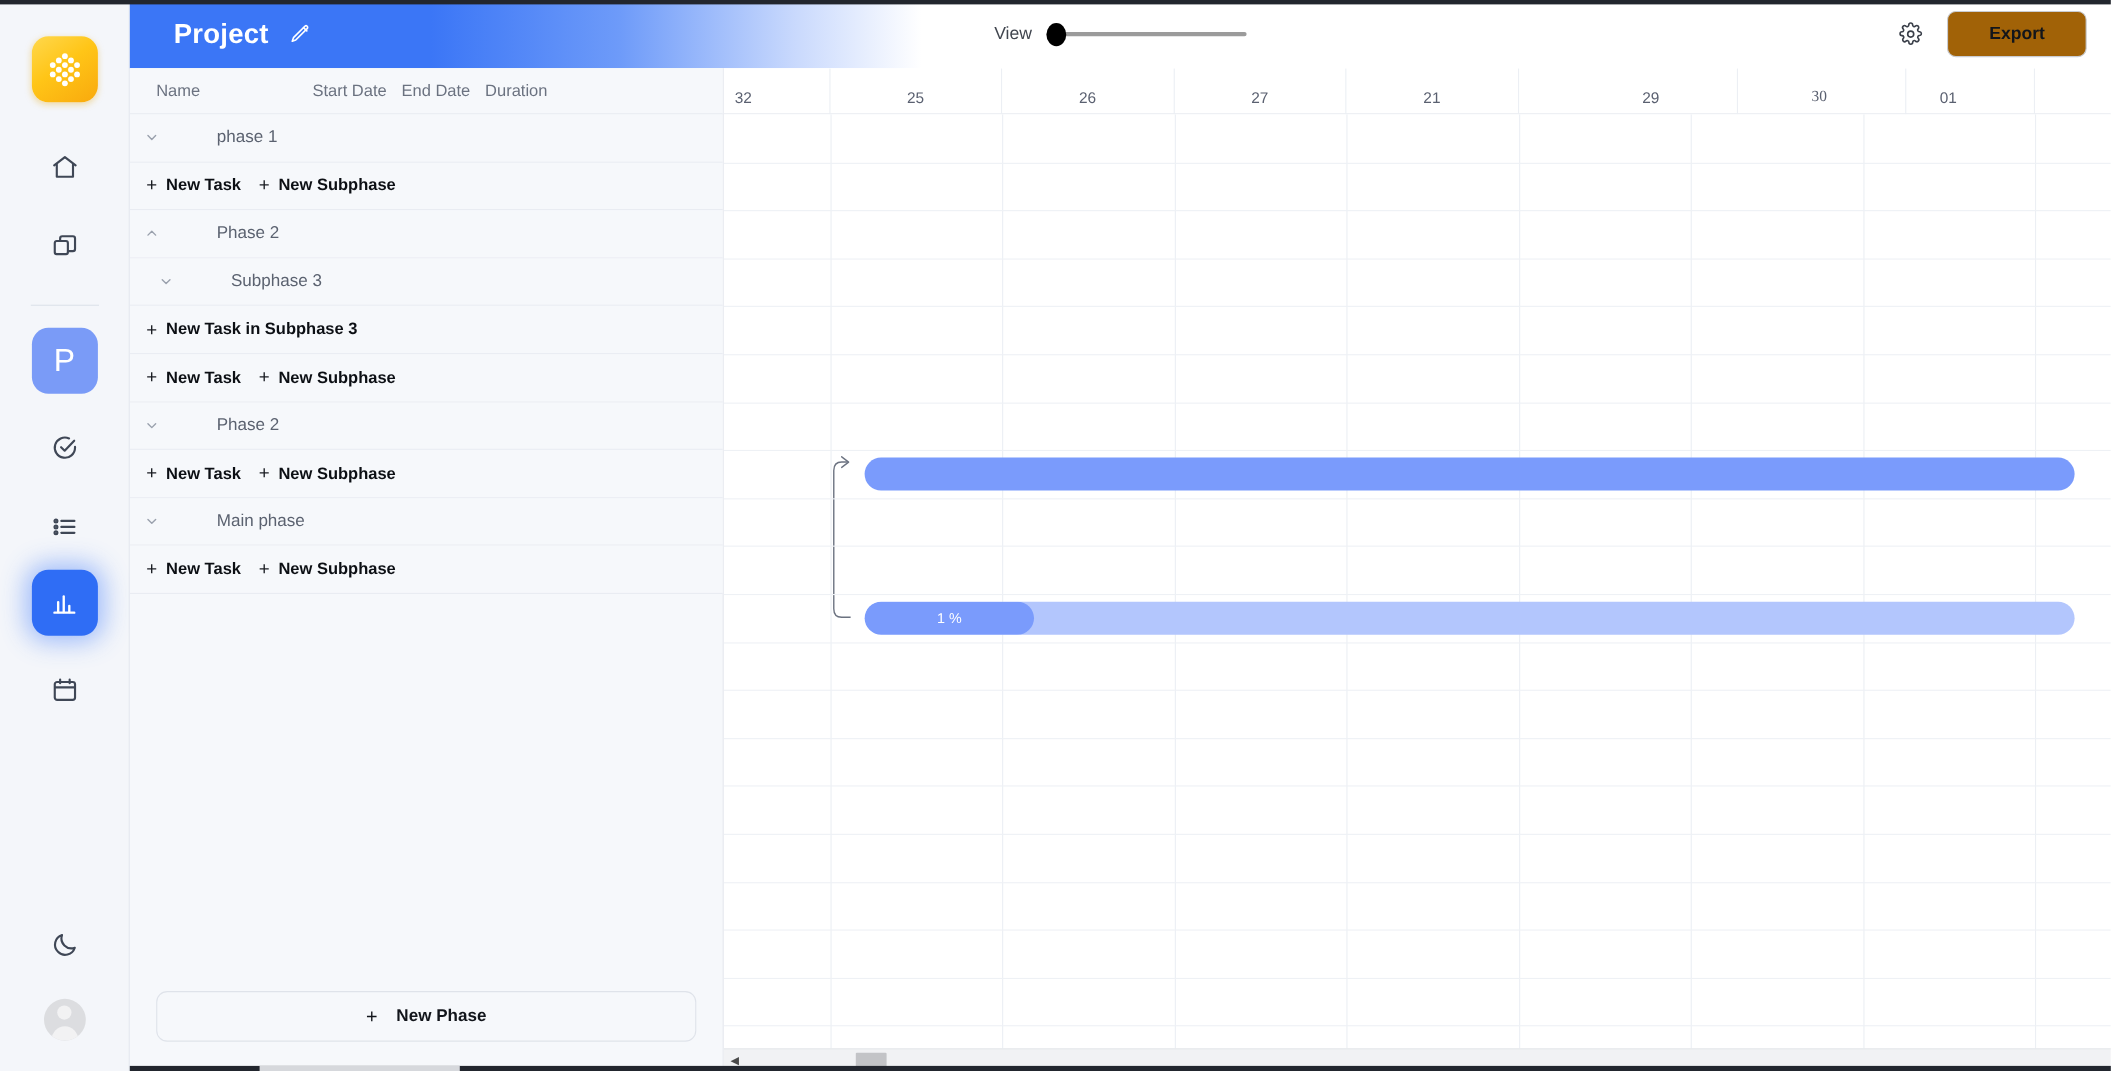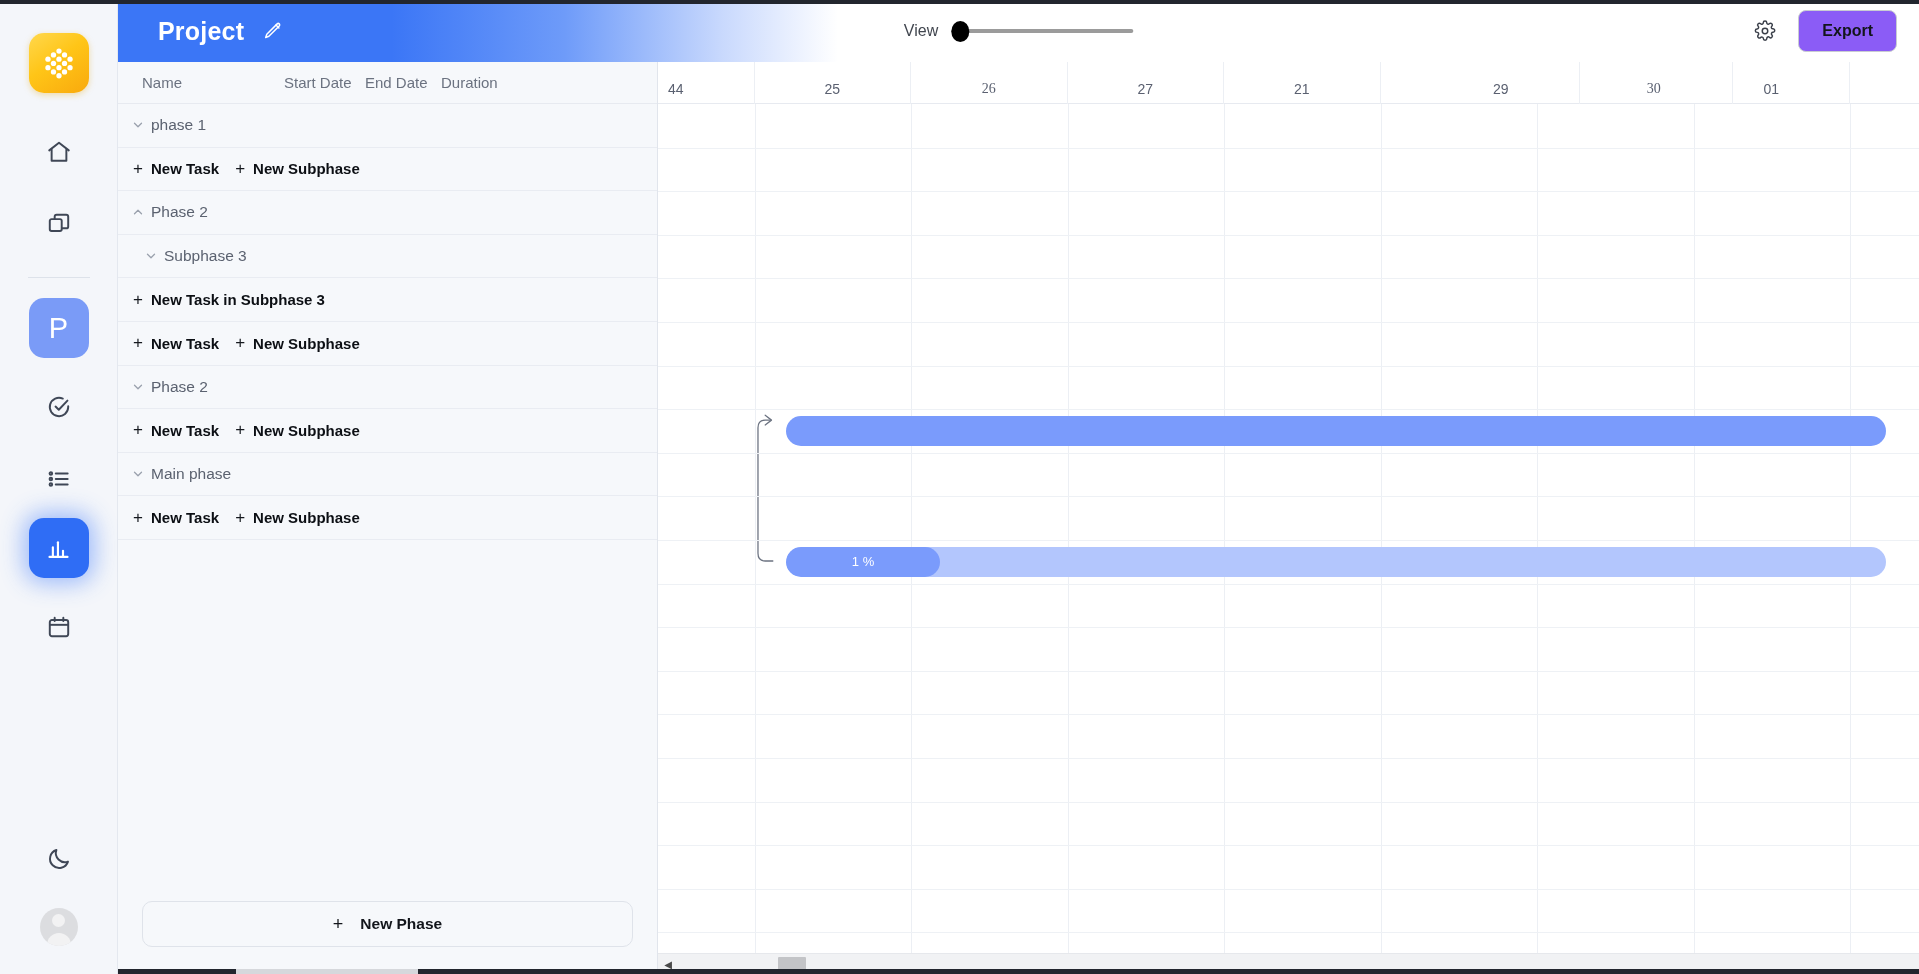--- a/index.html
+++ b/index.html
@@ -105,22 +105,22 @@
     position: absolute; left: 0px; width: 18px; height: 21px;
     background: #000000; border-radius: 50%;
   }
 
   .topbar-right {
     position: absolute; right: 22px; display: flex; align-items: center; gap: 22px; z-index: 3;
   }
   .gear-btn { color: #3a3f49; cursor: pointer; display: flex; }
   .gear-btn svg { width: 22px; height: 22px; }
   .export-btn {
-    border: 1px solid #c9ccd2; border-radius: 8px; background: #8b5cf6;
-    padding: 11px 23px; font-size: 16px; font-weight: 700; color: #12151b;
+    border: 1px solid #c9ccd2; border-radius: 8px; background: #a16207;
+    padding: 11px 37px; font-size: 16px; font-weight: 700; color: #12151b;
     cursor: pointer; font-family: inherit;
   }
 
   
   .content { flex: 1; display: flex; overflow: hidden; position: relative; }
 
   
   .table-pane {
     width: 540px; flex: 0 0 540px;
     background: #f6f8fb; border-right: 1px solid #e1e5ec;
@@ -134,20 +134,21 @@
   .th-name { width: 166px; padding-left: 24px; }
   .th-start { width: 81px; }
   .th-end { width: 76px; }
   .th-dur { width: 90px; }
 
   .rows { display: flex; flex-direction: column; }
   .row {
     height: 43.6px; display: flex; align-items: center;
     border-bottom: 1px solid #e9ecf2; font-size: 15px;
     background: #f6f8fb;
+    gap: 46px;
   }
   .row.phase { color: #5b6270; }
   .row.phase .chev { width: 26px; display: flex; justify-content: center; color: #9aa1ad; cursor: pointer; }
   .row.phase .chev svg { width: 14px; height: 14px; }
   .row.phase .pname { font-size: 15.5px; }
   .indent-0 { padding-left: 7px; }
   .indent-1 { padding-left: 20px; }
 
   .row.action { padding-left: 7px; gap: 0; }
   .act {
@@ -439,23 +440,23 @@
         <div class="newphase-wrap">
           <button class="newphase-btn">
             <span class="plus">+</span>
             <span>New Phase</span>
           </button>
         </div>
       </div>
 
       <div class="gantt-pane">
         <div class="gantt-head" id="gantt-head">
-            <div class="day-col-head" style="left: -60px; width: 156.5px;">44</div>
+            <div class="day-col-head" style="left: -60px; width: 156.5px;">32</div>
             <div class="day-col-head" style="left: 96.5px; width: 156.5px;">25</div>
-            <div class="day-col-head" style="left: 253px; width: 156.5px; font-family: Liberation Serif, serif;">26</div>
+            <div class="day-col-head" style="left: 253px; width: 156.5px;">26</div>
             <div class="day-col-head" style="left: 409.5px; width: 156.5px;">27</div>
             <div class="day-col-head" style="left: 566px; width: 156.5px;">21</div>
             <div class="day-col-head" style="left: 765px; width: 156.5px;">29</div>
             <div class="day-col-head" style="left: 918px; width: 156.5px; font-family: Liberation Serif, serif;">30</div>
             <div class="day-col-head" style="left: 1035.5px; width: 156.5px;">01</div>
           </div>
         <div class="gantt-body" id="gantt-body">
           <svg class="dep-svg" id="dep-svg" viewBox="0 0 1400 900" preserveAspectRatio="none">
               <path d="M 128 472.8 L 119 472.8 Q 111 472.8 111 464.8 L 111 335 Q 111 327 119 327 L 125 327" fill="none" stroke="#6b7280" stroke-width="1.4"></path>
               <path d="M 119 322 L 126 327 L 119 332" fill="none" stroke="#6b7280" stroke-width="1.4" stroke-linecap="round" stroke-linejoin="round"></path>

